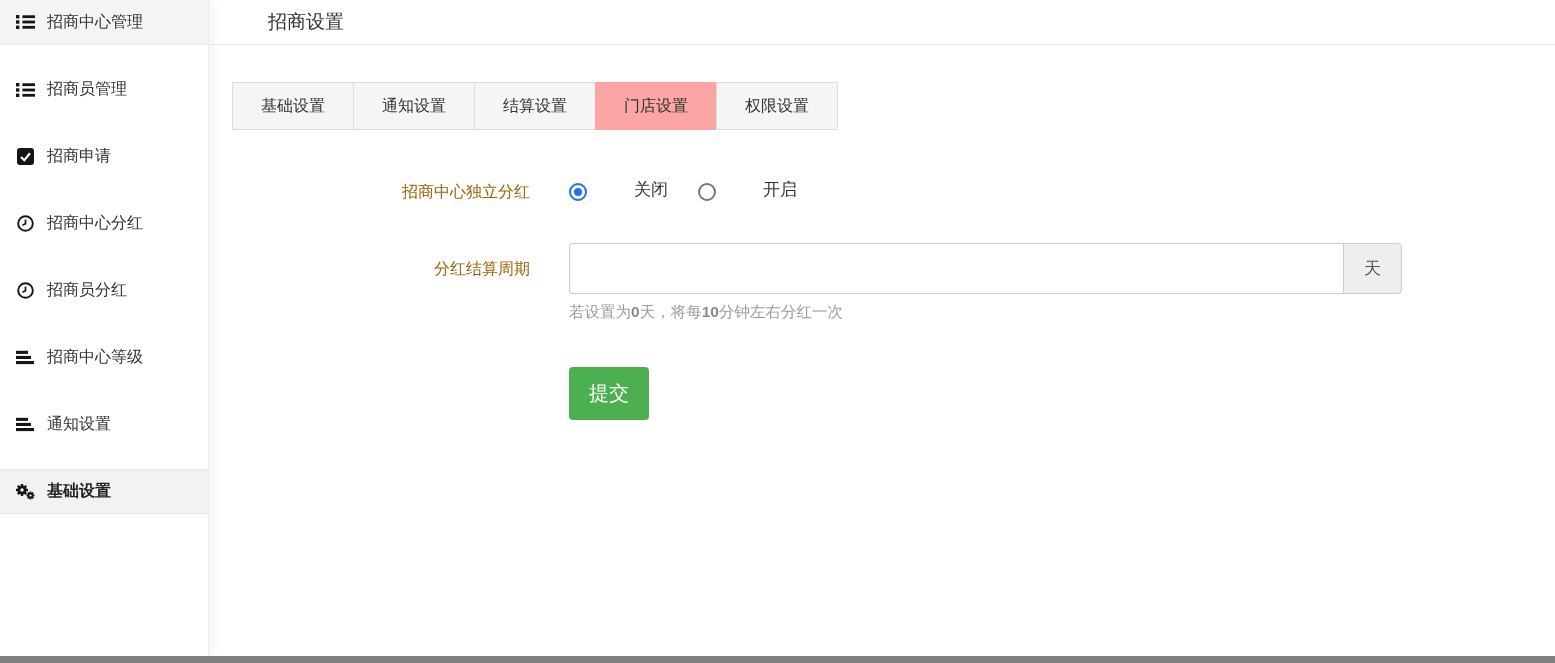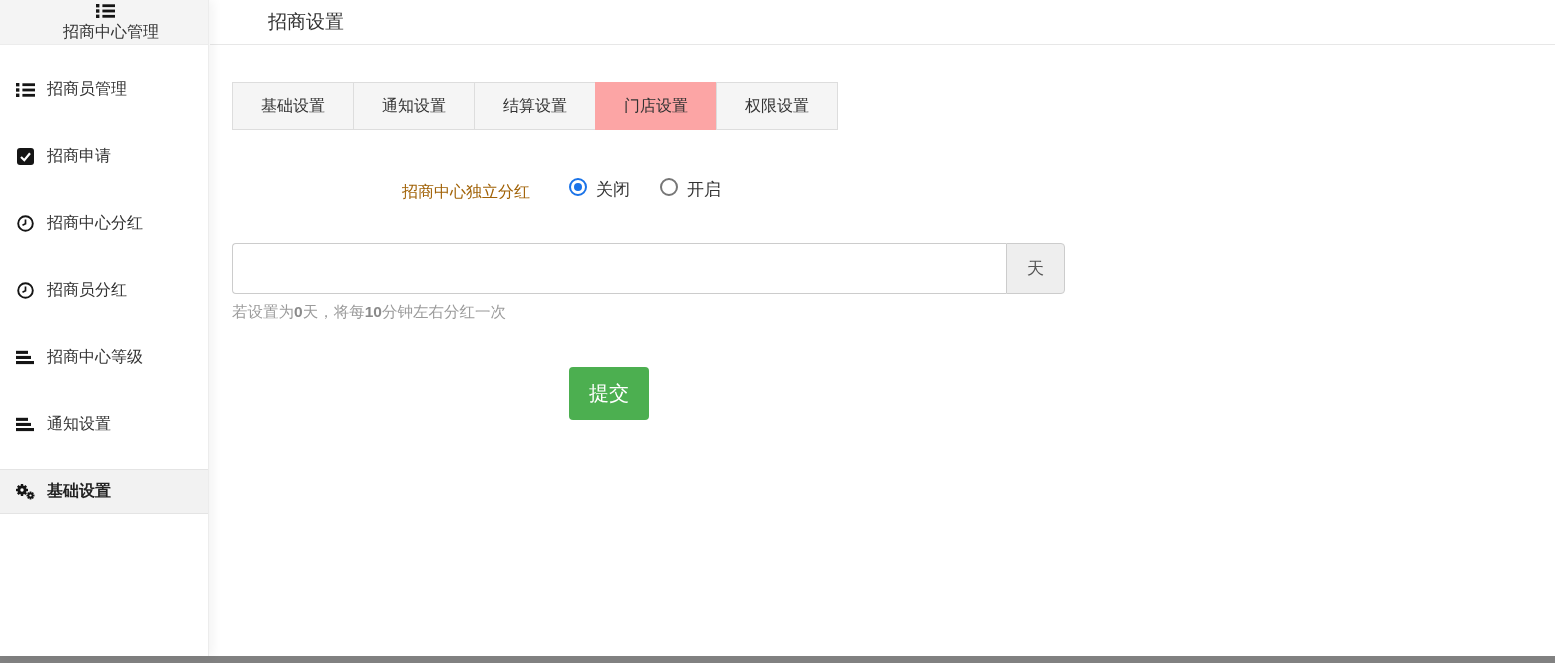--- a/index.html
+++ b/index.html
@@ -8,21 +8,21 @@
 
   .app { position:relative; width:1555px; height:663px; }
 
   
   .sidebar { position:absolute; left:0; top:0; bottom:7px; width:209px; background:#fff;
              border-right:1px solid #ececec; box-shadow:4px 0 10px rgba(0,0,0,0.05); z-index:2; }
   .side-item { height:45px; margin-bottom:22px; display:flex; align-items:center;
                padding-left:14px; font-size:16px; color:#333; cursor:pointer; }
   .side-item .ico { width:22px; height:18px; margin-right:11px; display:flex;
                     align-items:center; justify-content:center; flex:0 0 22px; }
-  .side-item.hovered { background:#f4f4f4; border-bottom:1px solid #ececec;flex-direction:column; }
+  .side-item.hovered { background:#f4f4f4; border-bottom:1px solid #ececec; }
   .side-item.active { background:#f2f2f2; border-top:1px solid #e4e4e4;
                       border-bottom:1px solid #e4e4e4; font-weight:bold; color:#222; }
 
   
   .main { position:absolute; left:210px; top:0; right:0; bottom:7px; background:#fff; }
   .page-header { height:45px; border-bottom:1px solid #e7e7e7; display:flex; align-items:center;
                  padding-left:58px; font-size:19px; color:#333; }
   .content { padding:37px 0 0 22px; }
 
   
@@ -36,21 +36,21 @@
   
   .form { margin-top:48px; }
   .form-row { display:flex; }
   .form-label { flex:0 0 298px; text-align:right; margin-right:39px; font-size:16px;
                 color:#a16207; line-height:27px; }
   .row-cycle { margin-top:38px; }
   .row-cycle .form-label { line-height:51px; }
   .row-submit { margin-top:44px; }
 
   .radio-group { display:flex; align-items:center; font-size:17px; color:#333; }
-  .radio-opt { display:flex; align-items:flex-start; cursor:pointer; }
+  .radio-opt { display:flex; align-items:flex-end; cursor:pointer;gap:38px; }
   .radio-opt + .radio-opt { margin-left:30px; }
   .radio-circle { width:18px; height:18px; border-radius:50%; border:2px solid #767676;
                   margin-right:9px; position:relative; background:#fff; flex:0 0 18px; }
   .radio-circle.checked { border-color:#1a73e8; }
   .radio-circle.checked::after { content:""; position:absolute; left:3px; top:3px;
                   width:8px; height:8px; border-radius:50%; background:#1a73e8; }
 
   .hint { margin-top:8px; font-size:15.5px; color:#9b9b9b; }
   .hint .num { font-weight:bold; color:#8a8a8a; }
 
@@ -211,20 +211,21 @@
               </label>
               <label class="radio-opt">
                 <span class="radio-circle"></span>
                 <span>开启</span>
               </label>
             </div>
           </div>
         </div>
 
         <div class="form-row row-cycle">
+          <div class="form-label">分红结算周期</div>
           <div>
             <div class="input-group">
               <input class="cycle-input" type="text" value="" style="">
               <span class="input-addon">天</span>
             </div>
             <div class="hint">
               <span>若设置为</span><span class="num">0</span><span>天，将每</span><span class="num">10</span><span>分钟左右分红一次</span>
             </div>
           </div>
         </div>

